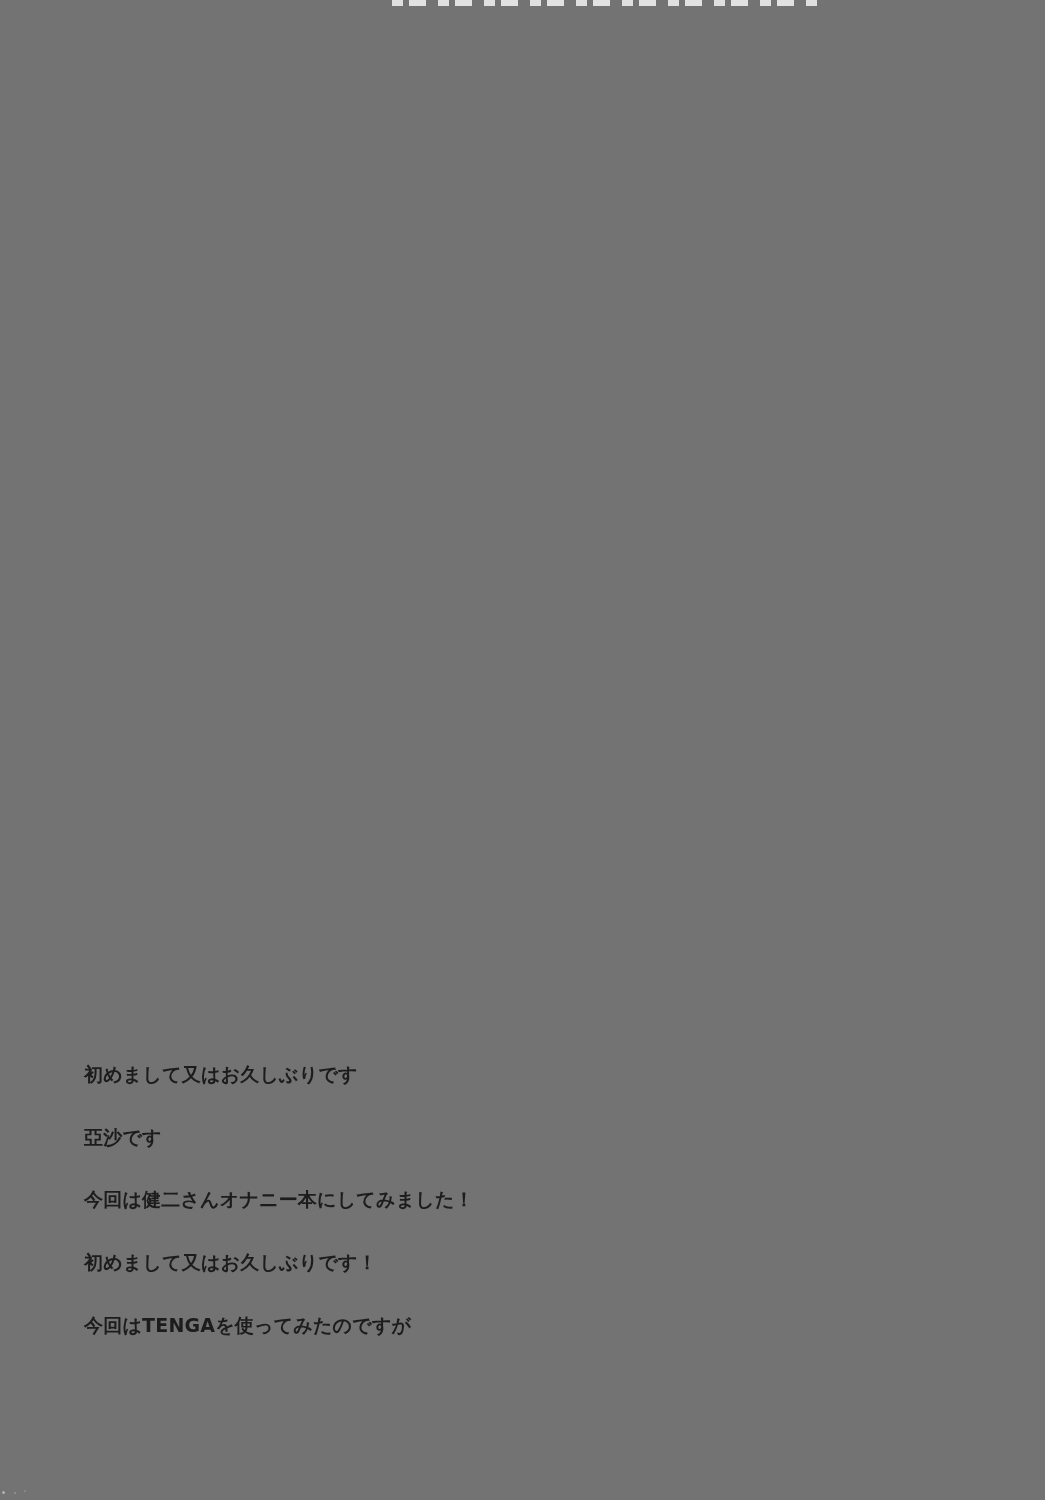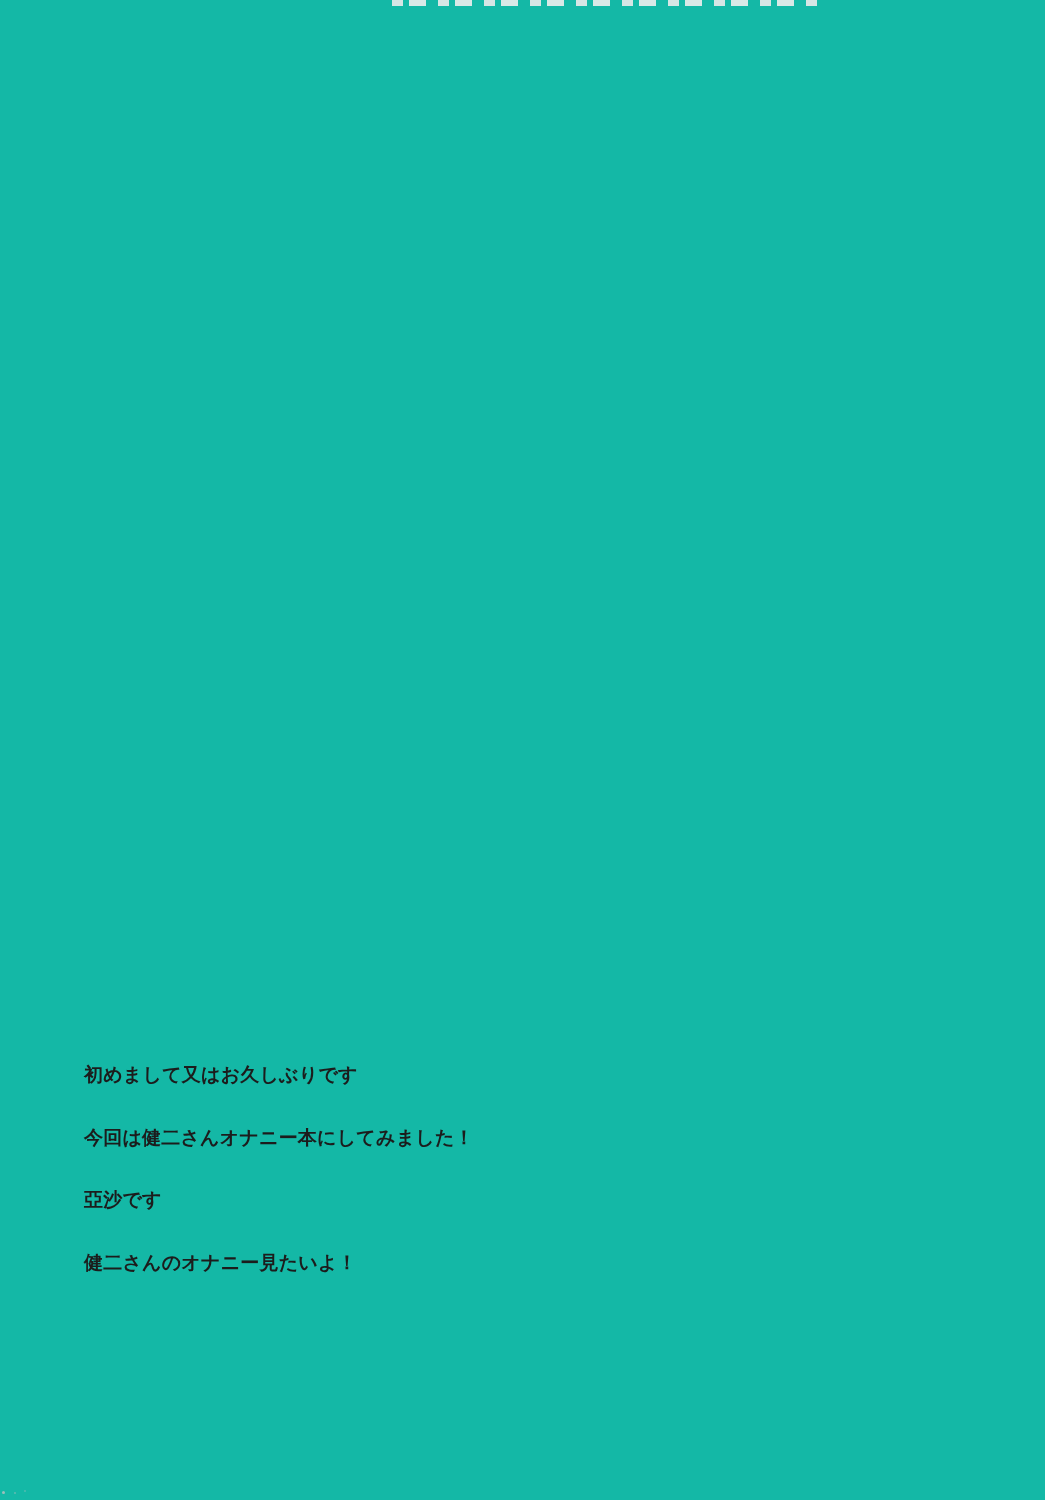--- a/index.html
+++ b/index.html
@@ -13,21 +13,21 @@
     background: #fdfdfd;
     font-family: "DejaVu Sans", sans-serif;
     overflow: hidden;
   }
   .page {
     position: absolute;
     left: 0;
     top: 0;
     width: 1045px;
     height: 1500px;
-    background: #14b8a6;
+    background: #737373;
   }
   
   .top-artifact {
     position: absolute;
     left: 392px;
     top: 0;
     width: 428px;
     height: 6px;
     background: repeating-linear-gradient(
       90deg,
@@ -65,23 +65,24 @@
 </style>
 </head>
 <body>
 
 <div class="page">
 
   <div class="top-artifact"></div>
 
   <div class="afterword">
     <div class="line">初めまして又はお久しぶりです</div>
+    <div class="line">亞沙です</div>
     <div class="line">今回は健二さんオナニー本にしてみました！</div>
-    <div class="line">亞沙です</div>
-    <div class="line">健二さんのオナニー見たいよ！</div>
+    <div class="line">初めまして又はお久しぶりです！</div>
+    <div class="line">今回はTENGAを使ってみたのですが</div>
     
     
     
     
     
     
     
     
     
     

